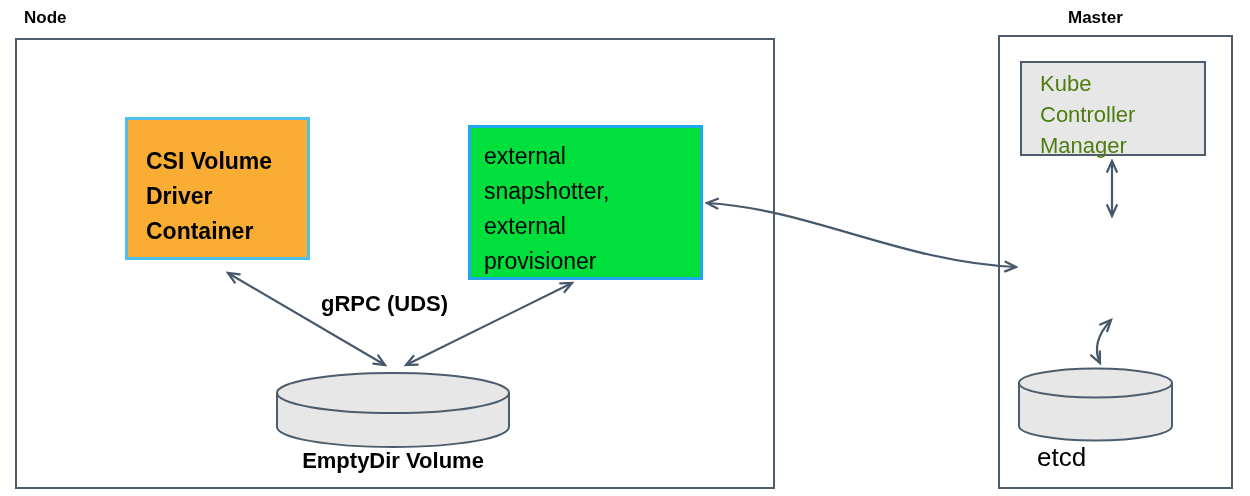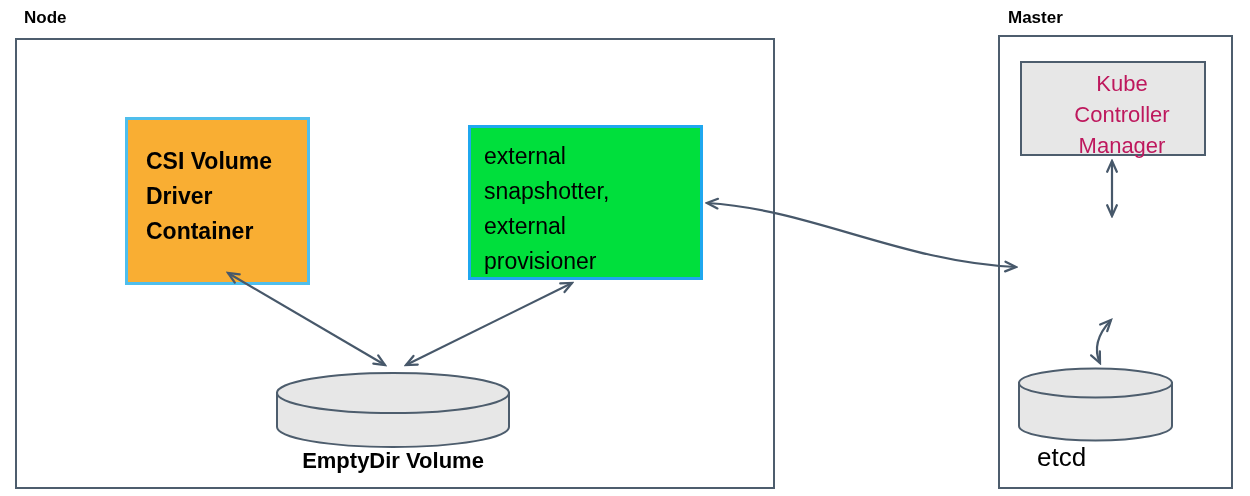--- a/index.html
+++ b/index.html
@@ -34,40 +34,39 @@
     white-space: nowrap;
   }
   .pod-box {
     box-sizing: border-box;
     white-space: pre-line;
     font-size: 23px;
     line-height: 35px;
     color: #000;
   }
   .csi-box {
-    left: 125px; top: 117px; width: 185px; height: 168px;
+    left: 125px; top: 117px; width: 185px; height: 143px;
     background: var(--orange-fill);
     border: 3px solid var(--orange-border);
     padding: 24px 0 0 18px;
     font-weight: bold;
   }
   .sidecar-box {
     left: 468px; top: 125px; width: 235px; height: 155px;
     background: var(--green-fill);
     border: 3px solid var(--green-border);
     padding: 11px 0 0 13px;
     font-weight: 400;
   }
   .gray-box {
     box-sizing: border-box;
     background: var(--gray-fill);
     border: 2px solid var(--slate-border);
     white-space: pre-line;
-    color: #be185d;
-    text-align: center;
+    color: #4d7c0f;
   }
   .kcm-box {
     left: 1020px; top: 61px; width: 186px; height: 95px;
     font-size: 22px; line-height: 31px;
     padding: 5px 0 0 18px;
   }
   .api-box {
     left: 1020px; top: 221px; width: 186px; height: 96px;
     font-size: 26px;
     display: flex; align-items: center;
@@ -114,22 +113,23 @@
 
   <div class="abs pod-box csi-box">CSI Volume
 Driver
 Container</div>
 
   <div class="abs pod-box sidecar-box">external
 snapshotter,
 external
 provisioner</div>
 
+  <div class="abs edge-label" style="left:321px; top:291px;">gRPC (UDS)</div>
 
-  <div class="abs group-title" style="left:1008px; top:8px;">Master</div>
+  <div class="abs group-title" style="left:1068px; top:8px;">Master</div>
 
   <div class="abs outer-box" style="left:998px; top:35px; width:235px; height:454px;"></div>
 
   <div class="abs gray-box kcm-box">Kube
 Controller
 Manager</div>
 
 
   <svg class="connectors" viewBox="0 0 1250 496">
     <defs>

